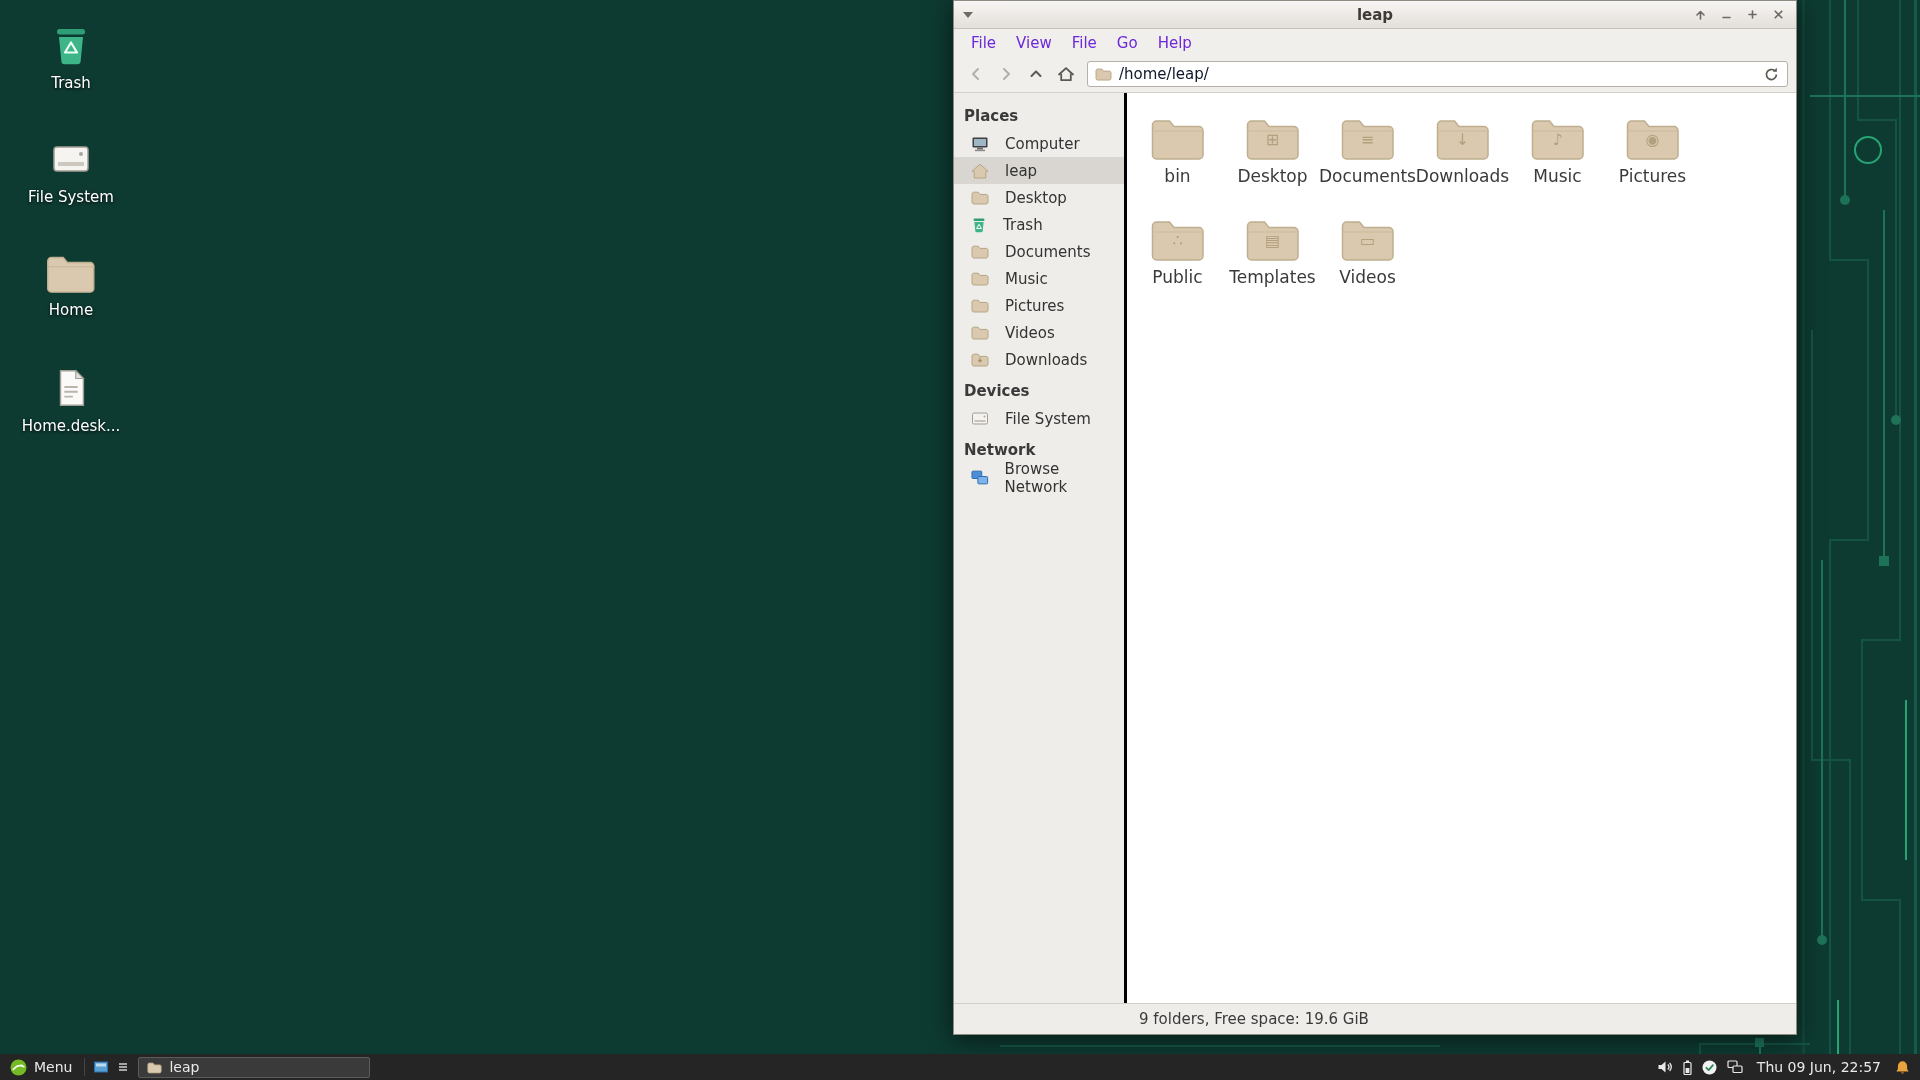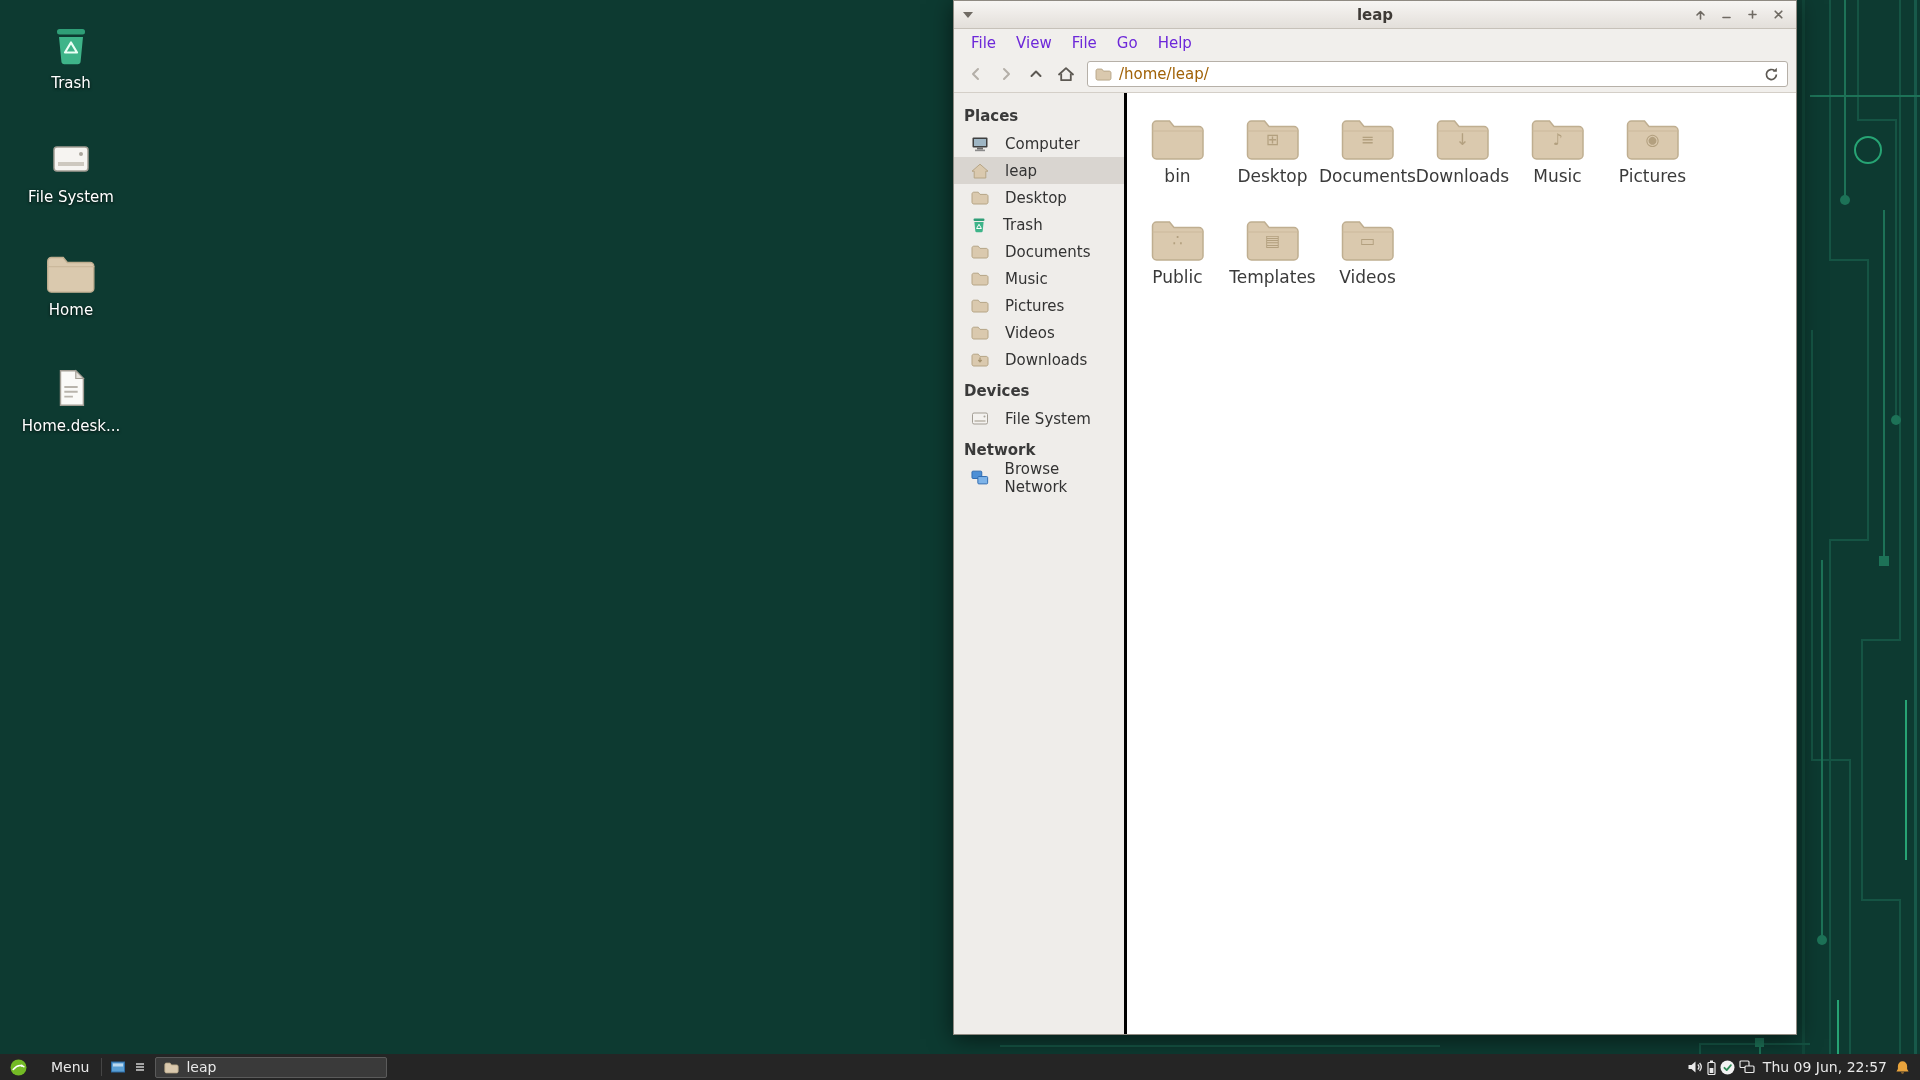--- a/index.html
+++ b/index.html
@@ -47,21 +47,21 @@
     padding:0 8px;background:#f1efec;border-bottom:1px solid #d4cfc8;
   }
   .tool-btn{width:27px;height:26px;display:grid;place-items:center;border-radius:3px;}
   .path-field{
     flex:1;height:26px;margin-left:5px;background:#ffffff;
     border:1px solid #b6b0a8;border-radius:3px;
     display:flex;align-items:center;gap:7px;padding:0 4px 0 7px;box-sizing:border-box;
   }
   .path-input{
     flex:1;border:none;outline:none;background:transparent;
-    font-family:inherit;font-size:15px;color:#a16207;padding:0;
+    font-family:inherit;font-size:15px;color:#0f172a;padding:0;
   }
   .content{flex:1;display:flex;min-height:0;}
   .sidebar{
     width:170px;flex:0 0 170px;background:#efedea;border-right:3px solid #000000;
     padding-top:5px;font-size:15px;color:#333;overflow:hidden;
   }
   .side-header{font-weight:bold;color:#3a3a3a;padding:9px 10px 5px 10px;}
   .side-item{height:27px;display:flex;align-items:center;gap:16px;padding-left:17px;}
   .side-item.selected{background:#d9d5d0;}
   .main{flex:1;background:#ffffff;padding:8px 0 0 3px;overflow:hidden;}
@@ -80,30 +80,30 @@
     height:30px;flex:0 0 30px;background:#efedea;border-top:1px solid #d4cfc8;
     display:flex;align-items:center;padding-left:185px;
     font-size:15px;color:#3a3a3a;
   }
   
   .taskbar{
     position:absolute;left:0;right:0;bottom:0;height:26px;z-index:5;
     background:#252525;display:flex;align-items:center;
     padding:0 7px;gap:9px;color:#e9e9e9;font-size:14px;
   }
-  .menu-btn{display:flex;align-items:center;gap:24px;padding:0 3px;height:22px;justify-content:center;}
+  .menu-btn{display:flex;align-items:center;gap:7px;padding:0 3px;height:22px;justify-content:center;}
   .panel-sep{width:1px;height:18px;background:#454545;}
   .panel-ico{display:grid;place-items:center;}
   .task-btn{
     display:flex;align-items:center;gap:7px;width:232px;height:21px;
     background:#3a3a3a;border:1px solid #5b5b5b;border-radius:2px;
     padding:0 8px;box-sizing:border-box;
   }
   .task-label{white-space:nowrap;overflow:hidden;}
-  .tray{margin-left:auto;display:flex;align-items:center;gap:4px;padding-right:3px;}
+  .tray{margin-left:auto;display:flex;align-items:center;gap:10px;padding-right:3px;}
   .clock{white-space:nowrap;padding:0 4px;}
 </style>
 </head>
 <body>
 
 <svg class="circuit" width="1920" height="1080" viewBox="0 0 1920 1080">
   <rect x="1802" y="0" width="3" height="1080" fill="#11473a"></rect>
   <rect x="1914" y="0" width="3" height="1080" fill="#17594a"></rect>
   <g fill="none" stroke="#155444" stroke-width="2">
     <path d="M1830 0 V260 H1868 V540 H1830 V1080"></path>
@@ -439,20 +439,23 @@
             </svg>
             <span class="folder-emblem">▭</span>
           </span>
           <span class="folder-label">Videos</span>
         </div>
 
       </div>
     </div>
   </div>
 
+  <div class="statusbar">
+    <span>9 folders, Free space: 19.6 GiB</span>
+  </div>
 </div>
 
 <div class="taskbar">
 
   <div class="menu-btn">
     <svg width="17" height="17" viewBox="0 0 17 17">
       <circle cx="8.5" cy="8.5" r="8" fill="#73ba25"></circle>
       <path d="M3.2 10.5 q5.3-6.2 10.6-2.8" stroke="#fff" stroke-width="1.6" fill="none" stroke-linecap="round"></path>
       <circle cx="11.6" cy="6.6" r="1.1" fill="#fff"></circle>
     </svg>

